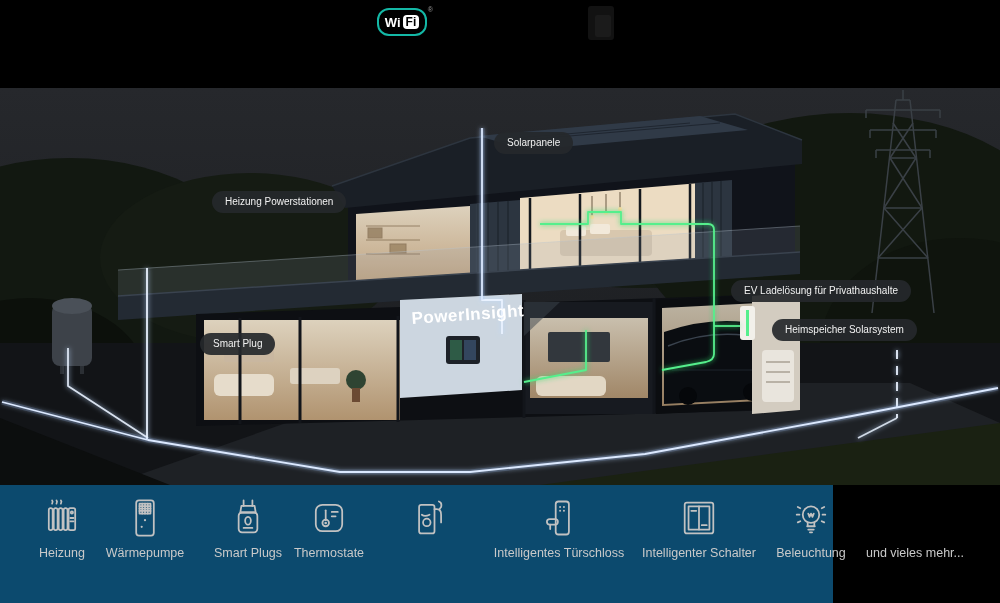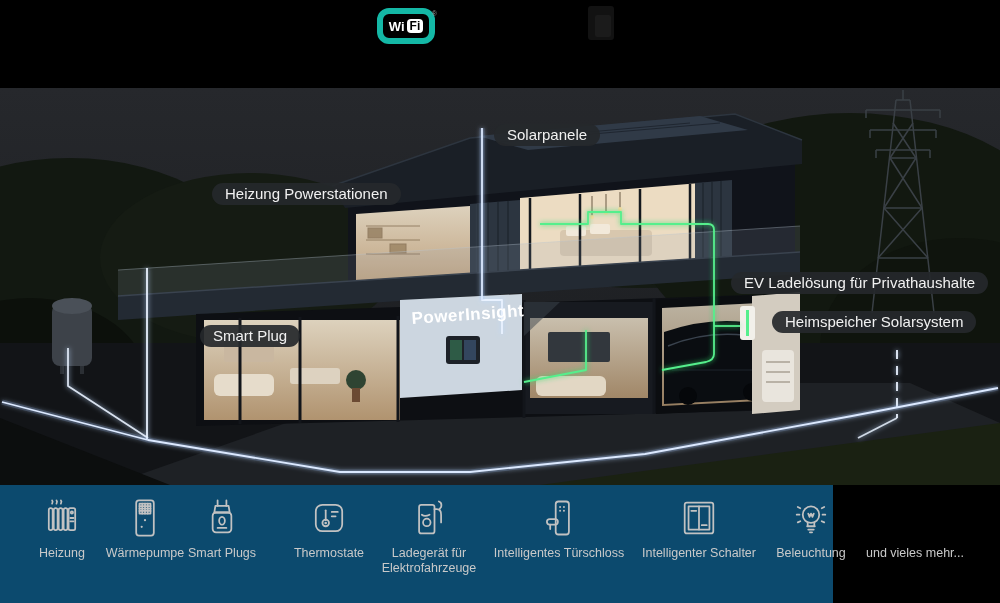--- a/index.html
+++ b/index.html
@@ -2,35 +2,35 @@
 <html><head>
 <meta charset="utf-8">
 <style>
   html,body{margin:0;padding:0;background:#000;}
   #page{position:relative;width:1000px;height:603px;background:#000;overflow:hidden;
         font-family:"Liberation Sans", sans-serif;}
 
   
   .header{position:absolute;left:0;top:0;width:1000px;height:88px;background:#000;}
   .wifi-logo{position:absolute;left:377px;top:8px;width:46px;height:24px;
-     border:6px solid #14b8a6;border-radius:12px;display:flex;align-items:center;justify-content:center;
+     border:2px solid #14b8a6;border-radius:12px;display:flex;align-items:center;justify-content:center;
      gap:2px;background:#000;}
   .wifi-wi{color:#fff;font-weight:bold;font-size:13px;letter-spacing:0;}
   .wifi-fi{color:#000;background:#fff;font-weight:bold;font-size:12px;border-radius:4px;
      padding:0 3px;line-height:14px;}
   .wifi-reg{position:absolute;right:-8px;top:-4px;color:#9a9a9a;font-size:7px;}
   .partner-logo{position:absolute;left:588px;top:6px;width:26px;height:34px;background:#121212;border-radius:3px;}
   .partner-logo:before{content:"";position:absolute;left:7px;top:9px;width:16px;height:22px;background:#1b1b1b;border-radius:2px;}
 
   
   .scene{position:absolute;left:0;top:88px;width:1000px;height:397px;}
   .scene svg{display:block;}
 
   .callout{position:absolute;background:rgba(37,40,43,0.92);color:#f1f1f1;
-     font-size:15px;line-height:22px;padding:0 13px;border-radius:12px;white-space:nowrap;}
+     font-size:10px;line-height:22px;padding:0 13px;border-radius:12px;white-space:nowrap;margin-top:8px;}
 
   
   .dock{position:absolute;left:0;top:485px;width:833px;height:118px;background:#0c4a6e;}
   .dock-item{position:absolute;top:10px;width:160px;display:flex;flex-direction:column;align-items:center;}
   .dock-icon{width:46px;height:46px;display:flex;align-items:center;justify-content:center;}
   .dock-icon svg{stroke:#c2c2c2;fill:none;stroke-width:1.6;stroke-linecap:round;stroke-linejoin:round;}
   .dock-label{margin-top:5px;color:#c9c9c9;font-size:12.5px;text-align:center;white-space:nowrap;line-height:15px;}
   .dock-label.wrap{white-space:normal;width:122px;}
 </style>
 </head>
@@ -230,21 +230,21 @@
           <rect x="12" y="4" width="16" height="32" rx="2.5"></rect>
           <rect x="15" y="7" width="10" height="9"></rect>
           <path d="M17.5,7 V16 M20,7 V16 M22.5,7 V16 M15,9.2 H25 M15,11.4 H25 M15,13.6 H25"></path>
           <circle cx="20" cy="22" r="1" fill="#c2c2c2" stroke="none"></circle>
           <circle cx="17" cy="28" r="1" fill="#c2c2c2" stroke="none"></circle>
         </svg>
       </div>
       <div class="dock-label">Wärmepumpe</div>
     </div>
 
-    <div class="dock-item" style="left:142px;">
+    <div class="dock-item" style="left:168px;">
       <div class="dock-icon">
         <svg width="44" height="44" viewBox="0 0 40 40">
           <path d="M16,9 V4 M24,9 V4"></path>
           <path d="M14,9 H26 L27,15 H13 Z"></path>
           <rect x="11.5" y="15" width="17" height="18" rx="3"></rect>
           <ellipse cx="20" cy="22.5" rx="2.6" ry="3.6"></ellipse>
           <path d="M16,29 H24"></path>
         </svg>
       </div>
       <div class="dock-label">Smart Plugs</div>
@@ -266,21 +266,20 @@
     <div class="dock-item" style="left:349px;">
       <div class="dock-icon">
         <svg width="44" height="44" viewBox="0 0 40 40">
           <rect x="11" y="8" width="14" height="26" rx="2"></rect>
           <path d="M13.5,17 q2.5,2 7,0"></path>
           <circle cx="18" cy="24" r="3.4"></circle>
           <path d="M25,12 h2 q4,0 4,5 v7"></path>
           <path d="M29,5 q3,1 2,5 l-1.5,2"></path>
         </svg>
       </div>
-      <div class="dock-label wrap">Ladegerät für Elektrofahrzeuge</div>
     </div>
 
     <div class="dock-item" style="left:479px;">
       <div class="dock-icon">
         <svg width="44" height="44" viewBox="0 0 40 40">
           <rect x="17" y="5" width="12" height="30" rx="2.5"></rect>
           <circle cx="21" cy="10" r="0.9" fill="#c2c2c2" stroke="none"></circle>
           <circle cx="24.5" cy="10" r="0.9" fill="#c2c2c2" stroke="none"></circle>
           <circle cx="21" cy="13.5" r="0.9" fill="#c2c2c2" stroke="none"></circle>
           <circle cx="24.5" cy="13.5" r="0.9" fill="#c2c2c2" stroke="none"></circle>

